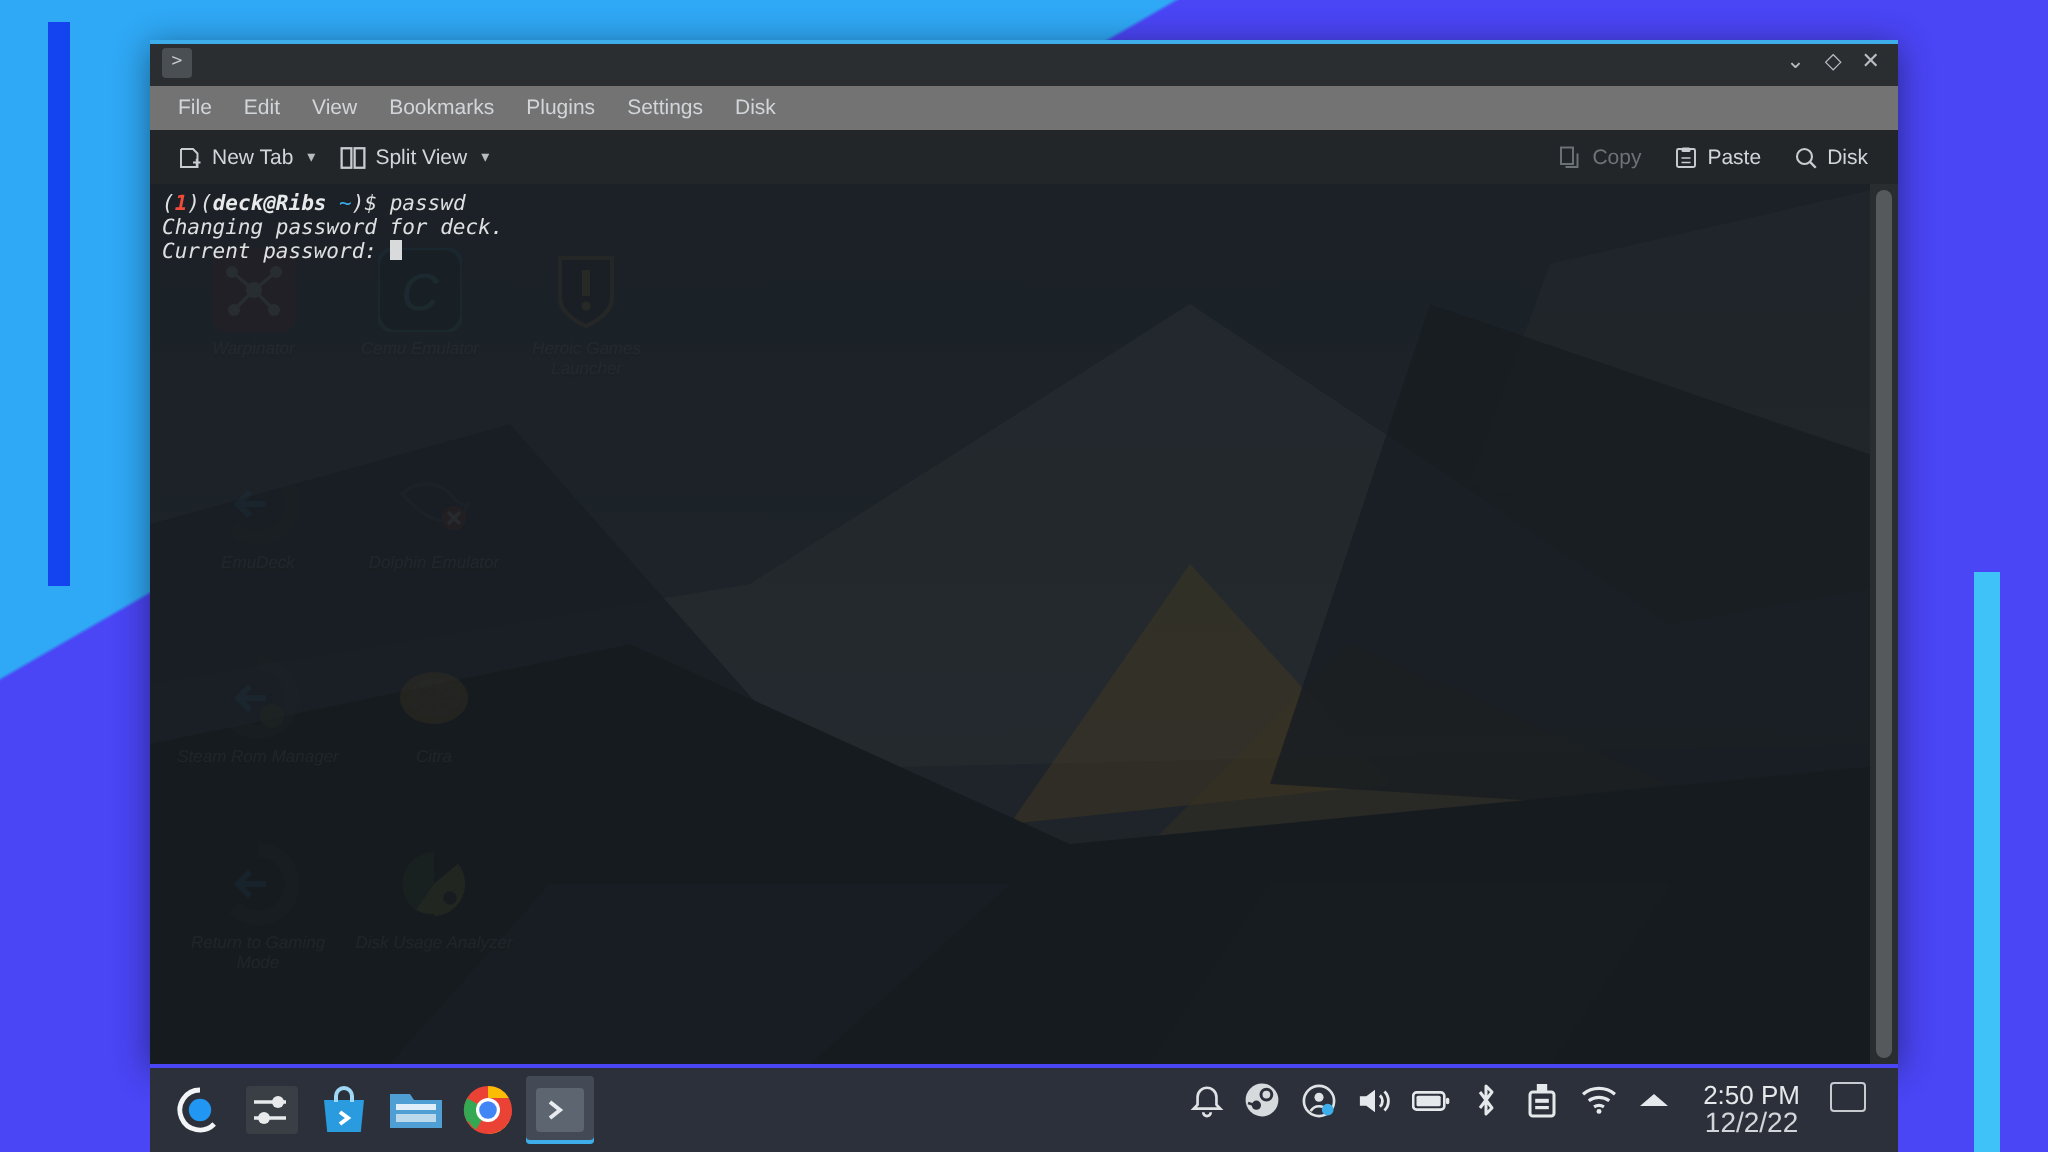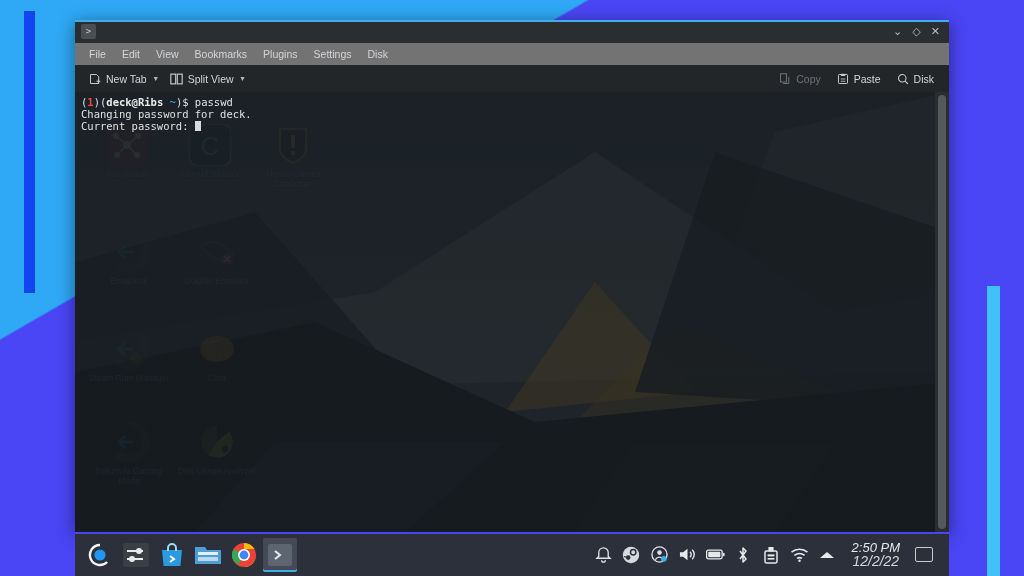--- a/index.html
+++ b/index.html
@@ -73,21 +73,21 @@
   .tb-btn {
     display:flex; align-items:center; gap:5px;
     font-size:10.5px; color:#d2d5d9; padding: 3px 6px; cursor:pointer; white-space:nowrap;
   }
   .tb-btn.dim { color:#6d7378; }
   .tb-btn svg { display:block; }
   .tb-right { margin-left:auto; display:flex; align-items:center; gap:4px; }
   .caret { font-size:8px; opacity:.85; margin-left:2px; }
 
   
-  .term-wrap { position:relative; flex:1 1 auto; overflow:hidden; }
+  .term-wrap { position:relative; flex:1 1 auto; overflow:hidden;font-style:italic; }
   .wallpaper { position:absolute; inset:0; background:#1e2c3a; }
   .wallpaper svg { position:absolute; inset:0; width:100%; height:100%; display:block; }
 
   .term-overlay {
     position:absolute; inset:0;
     background: rgba(23,26,29,0.80);
   }
   .term-text {
     position:absolute; left:0; top:0; right:14px; bottom:0;
     padding: 4px 6px;
@@ -126,21 +126,21 @@
     height: 44px; background:#2b303b;
     display:flex; align-items:center; z-index:8;
     border-top: 2px solid #4a45f5;
   }
   #panel .left { display:flex; align-items:center; gap:2px; padding-left:8px; }
   .tk {
     width:34px; height:34px; display:flex; align-items:center; justify-content:center;
     border-radius:2px; cursor:pointer; position:relative;
   }
   .tk.active { background:#434a56; box-shadow: inset 0 -2px 0 #3daee9; }
-  #panel .tray { margin-left:auto; display:flex; align-items:center; gap:9px; padding-right:6px;font-style:italic; }
+  #panel .tray { margin-left:auto; display:flex; gap:9px; padding-right:6px; }
   .tray-ic { width:19px; height:19px; display:flex; align-items:center; justify-content:center; cursor:pointer; }
   .clock { text-align:center; color:#e6e8ea; line-height:1.05; cursor:pointer; padding:0 6px; }
   .clock .t { font-size:13px; }
   .clock .d { font-size:14px; opacity:.9; }
   .showdesk {
     width:18px; height:15px; border:1.6px solid #c7cbd0; border-radius:2px;
     margin-right:10px; cursor:pointer;
   }
 </style>
 </head>

